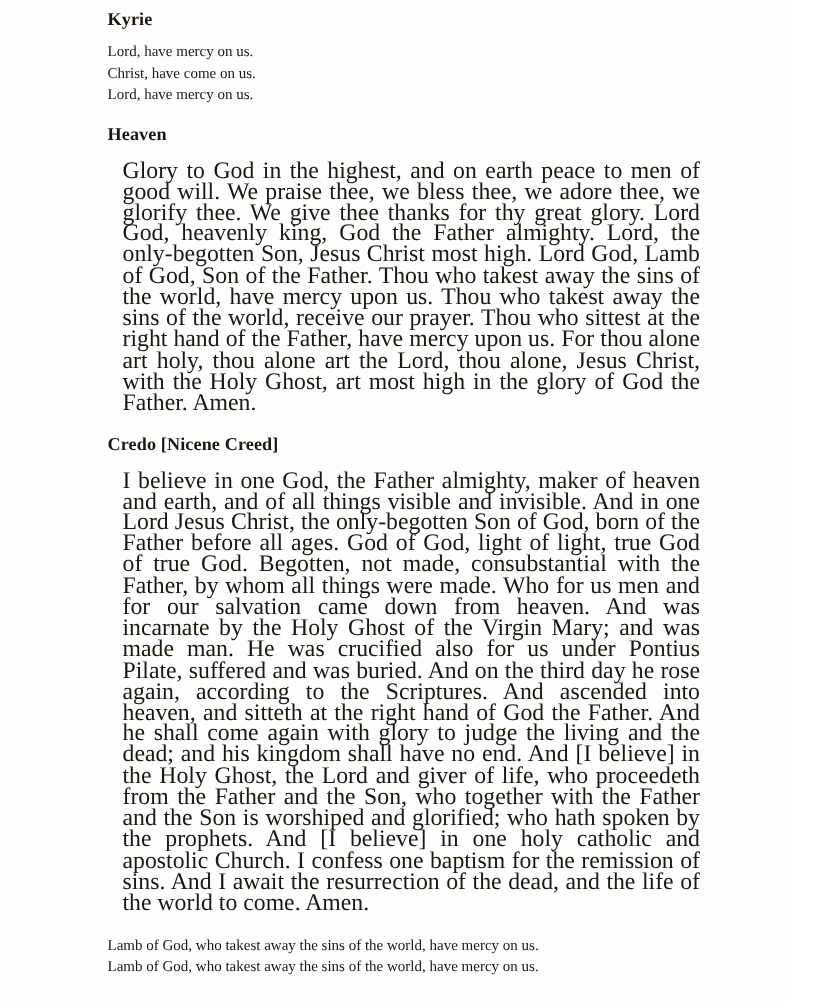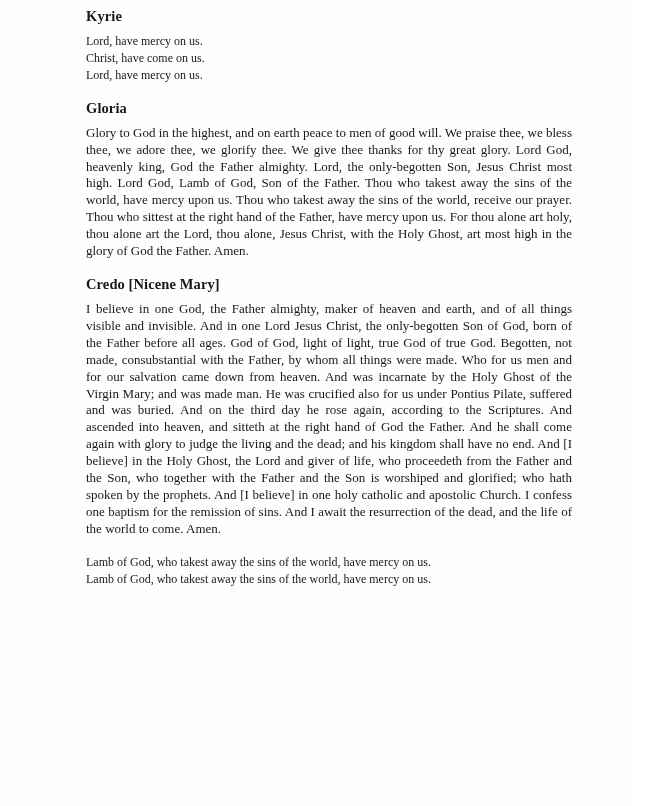--- a/index.html
+++ b/index.html
@@ -21,22 +21,22 @@
   }
   .section { margin: 0 0 16px 0; }
   .section-heading {
     font-size: 14.5px;
     line-height: 17px;
     font-weight: bold;
     margin: 0 0 8px 0;
     letter-spacing: 0.1px;
   }
   .section-paragraph {
-    margin: 0;
-    font-size: 13px;
+    margin: 12px;
+    font-size: 19px;
     line-height: 16.9px;
     text-align: justify;
     hyphens: none;
   }
   .verse-line {
     font-size: 12px;
     line-height: 16.9px;
     text-align: left;
     white-space: nowrap;
   }
@@ -59,26 +59,26 @@
     <div class="section">
       <h2 class="section-heading">Kyrie</h2>
       <div class="verse">
         <div class="verse-line">Lord, have mercy on us.</div>
         <div class="verse-line">Christ, have come on us.</div>
         <div class="verse-line">Lord, have mercy on us.</div>
       </div>
     </div>
 
     <div class="section">
-      <h2 class="section-heading">Gloria</h2>
+      <h2 class="section-heading">Heaven</h2>
       <p class="section-paragraph">Glory to God in the highest, and on earth peace to men of good will. We praise thee, we bless thee, we adore thee, we glorify thee. We give thee thanks for thy great glory. Lord God, heavenly king, God the Father almighty. Lord, the only-begotten Son, Jesus Christ most high. Lord God, Lamb of God, Son of the Father. Thou who takest away the sins of the world, have mercy upon us. Thou who takest away the sins of the world, receive our prayer. Thou who sittest at the right hand of the Father, have mercy upon us. For thou alone art holy, thou alone art the Lord, thou alone, Jesus Christ, with the Holy Ghost, art most high in the glory of God the Father. Amen.</p>
     </div>
 
     <div class="section">
-      <h2 class="section-heading">Credo [Nicene Mary]</h2>
+      <h2 class="section-heading">Credo [Nicene Creed]</h2>
       <p class="section-paragraph">I believe in one God, the Father almighty, maker of heaven and earth, and of all things visible and invisible. And in one Lord Jesus Christ, the only-begotten Son of God, born of the Father before all ages. God of God, light of light, true God of true God. Begotten, not made, consubstantial with the Father, by whom all things were made. Who for us men and for our salvation came down from heaven. And was incarnate by the Holy Ghost of the Virgin Mary; and was made man. He was crucified also for us under Pontius Pilate, suffered and was buried. And on the third day he rose again, according to the Scriptures. And ascended into heaven, and sitteth at the right hand of God the Father. And he shall come again with glory to judge the living and the dead; and his kingdom shall have no end. And [I believe] in the Holy Ghost, the Lord and giver of life, who proceedeth from the Father and the Son, who together with the Father and the Son is worshiped and glorified; who hath spoken by the prophets. And [I believe] in one holy catholic and apostolic Church. I confess one baptism for the remission of sins. And I await the resurrection of the dead, and the life of the world to come. Amen.</p>
     </div>
 
 
     <div class="section">
       <div class="verse">
         <div class="verse-line">Lamb of God, who takest away the sins of the world, have mercy on us.</div>
         <div class="verse-line">Lamb of God, who takest away the sins of the world, have mercy on us.</div>
       </div>
     </div>

